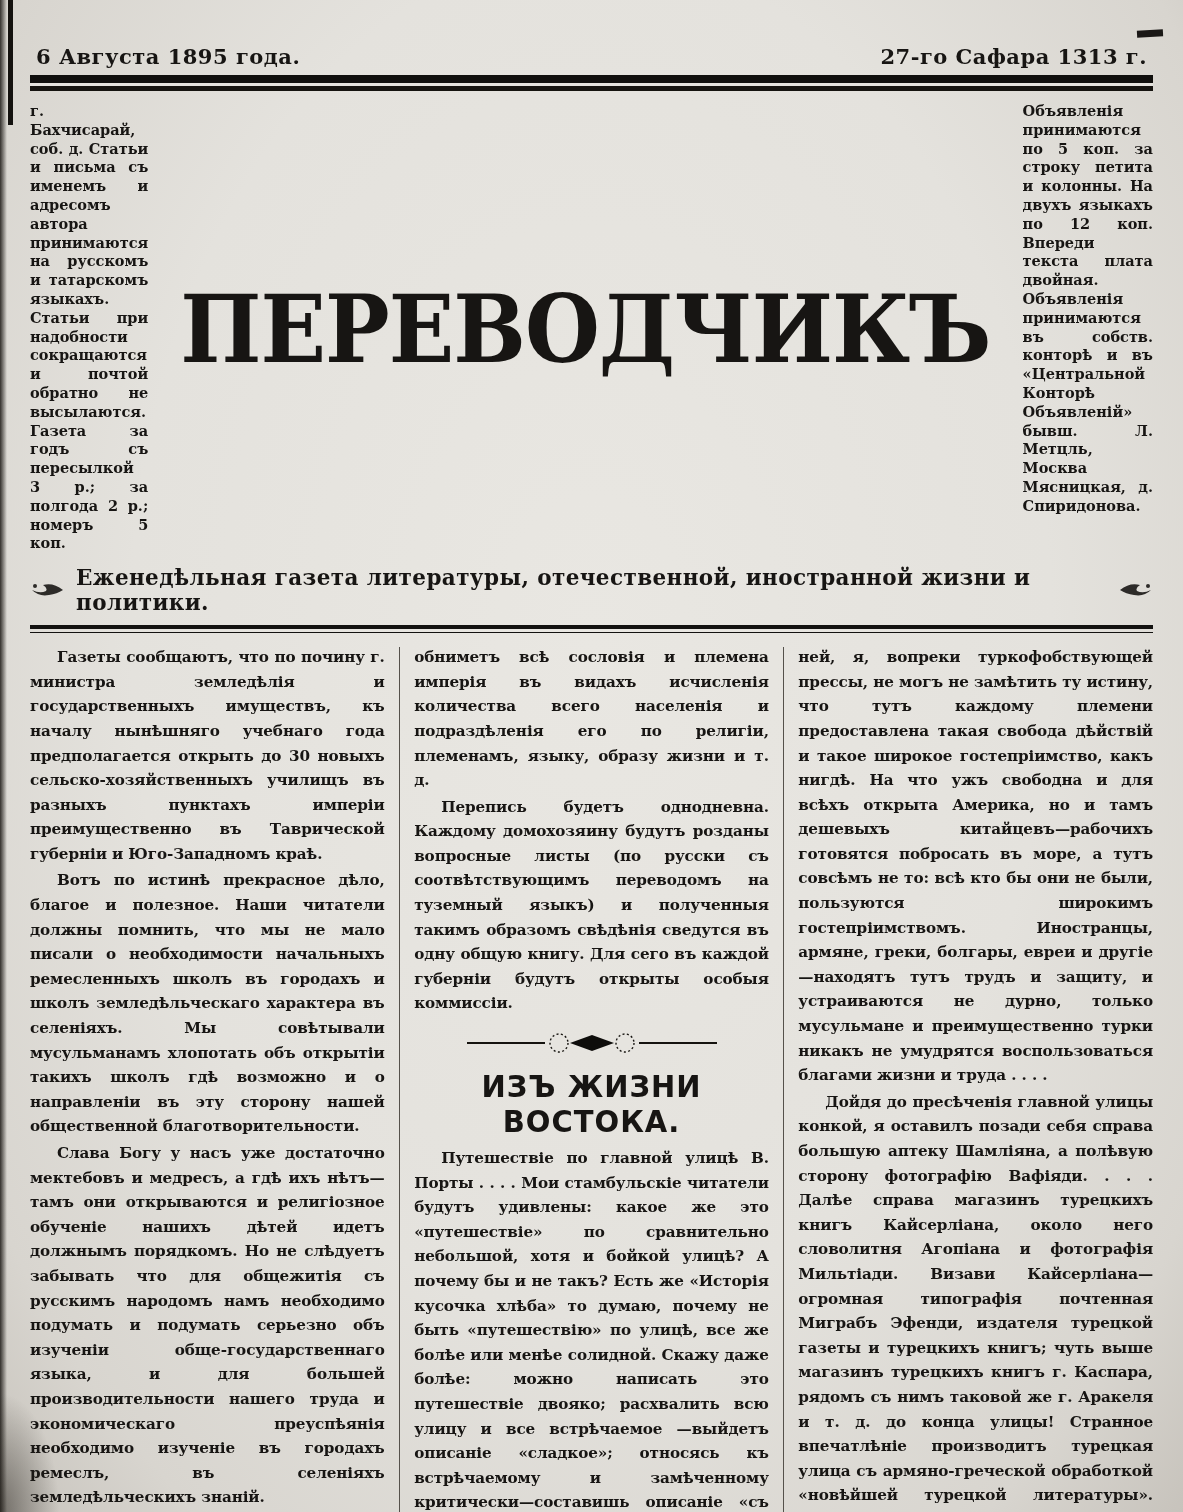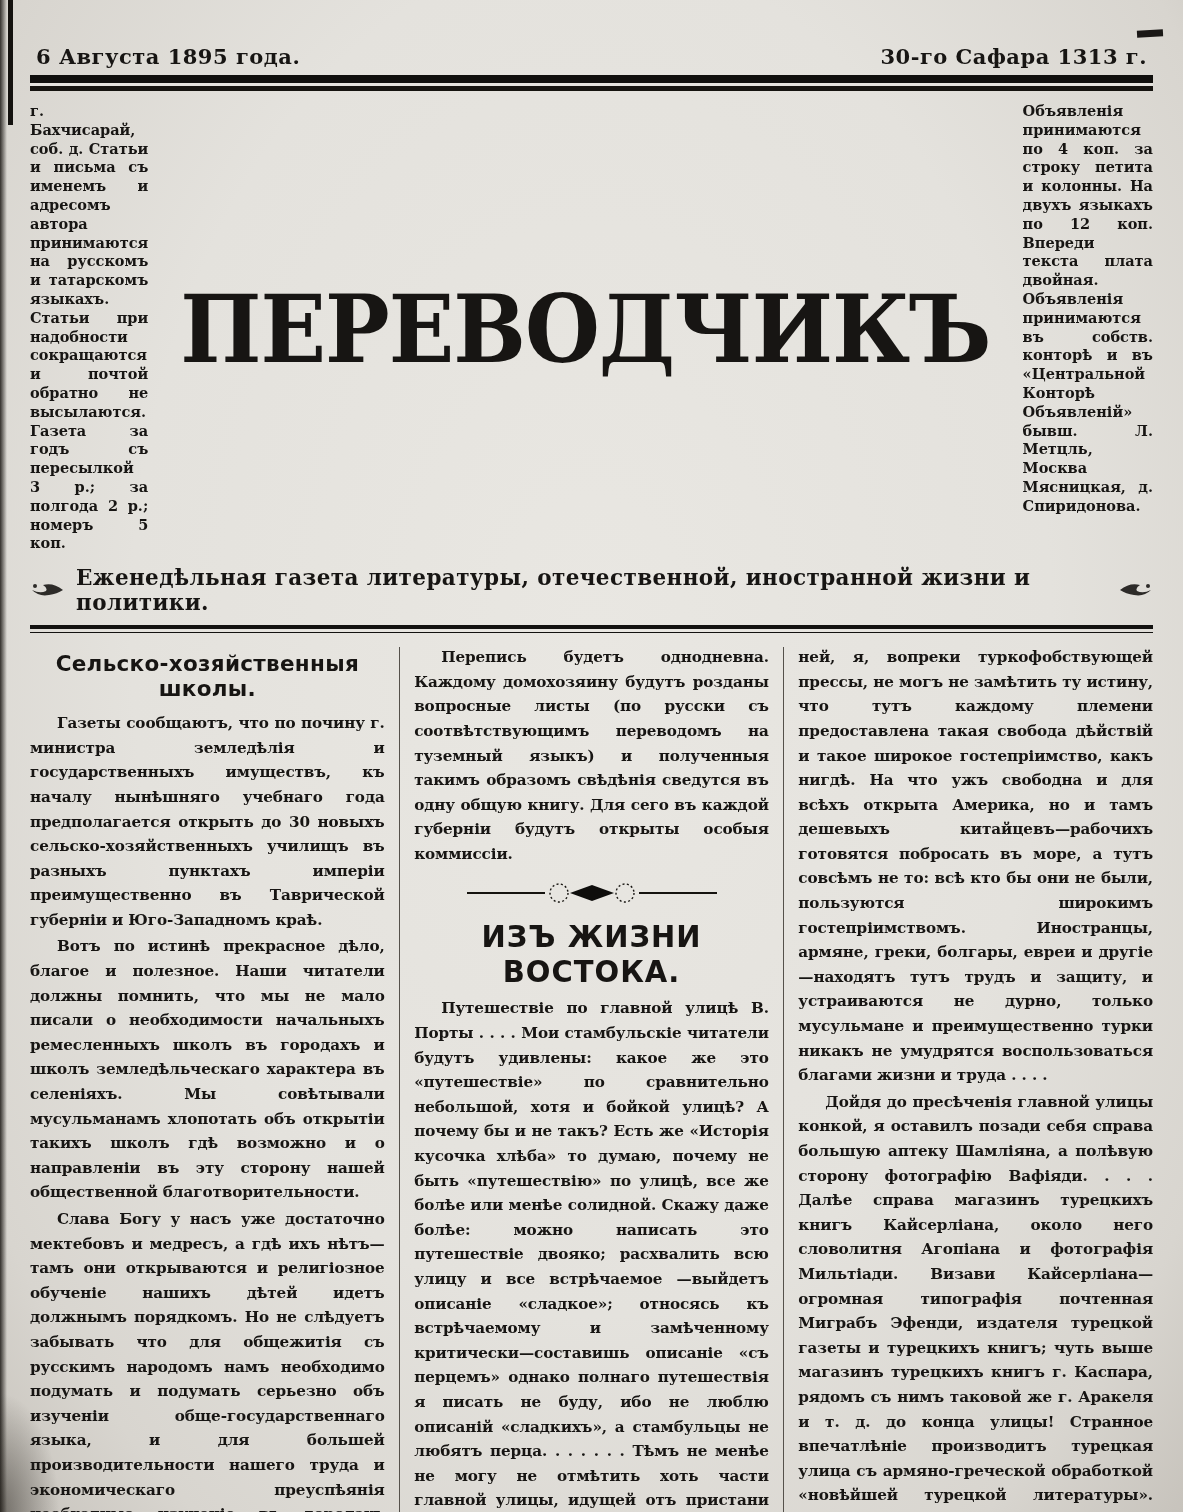--- a/index.html
+++ b/index.html
@@ -95,60 +95,60 @@
 
   <div class="scan-edge-left"></div>
   <div class="scan-mark-tl"></div>
   <div class="scan-mark-tr"></div>
   <div class="scan-smudge-bl"></div>
 
   <header class="masthead">
 
     <div class="dateline">
       <span class="d-left">6  Августа  1895  года.</span>
-      <span class="d-right">30-го Сафара 1313 г.</span>
+      <span class="d-right">27-го Сафара 1313 г.</span>
     </div>
 
     <div class="rule-heavy"></div>
 
     <div class="masthead-mid">
       <div class="notice left">г. Бахчисарай, соб. д. Статьи и письма съ именемъ и адресомъ автора принимаются на русскомъ и татарскомъ языкахъ. Статьи при надобности сокращаются и почтой обратно не высылаются. Газета за годъ съ пересылкой 3 р.; за полгода 2 р.; номеръ 5 коп.</div>
       <h1 class="paper-title">ПЕРЕВОДЧИКЪ</h1>
-      <div class="notice right">Объявленія принимаются по 4 коп. за строку петита и колонны. На двухъ языкахъ по 12 коп. Впереди текста плата двойная. Объявленія принимаются въ собств. конторѣ и въ «Центральной Конторѣ Объявленій» бывш. Л. Метцль, Москва Мясницкая, д. Спиридонова.</div>
+      <div class="notice right">Объявленія принимаются по 5 коп. за строку петита и колонны. На двухъ языкахъ по 12 коп. Впереди текста плата двойная. Объявленія принимаются въ собств. конторѣ и въ «Центральной Конторѣ Объявленій» бывш. Л. Метцль, Москва Мясницкая, д. Спиридонова.</div>
     </div>
 
     <div class="subtitle-row">
       <svg class="fleuron" width="34" height="22" viewBox="0 0 34 22">
         <path d="M33,11 q-10,-8 -20,-5 q5,3 3,6 q-6,3 -14,-1 q7,7 17,5 q8,-1 14,-5z" fill="#1a1816"></path>
         <circle cx="5" cy="7" r="2" fill="#1a1816"></circle>
       </svg>
       <span class="subtitle">Еженедѣльная газета литературы, отечественной, иностранной жизни и политики.</span>
       <svg class="fleuron" width="34" height="22" viewBox="0 0 34 22">
         <path d="M1,11 q10,-8 20,-5 q-5,3 -3,6 q6,3 14,-1 q-7,7 -17,5 q-8,-1 -14,-5z" fill="#1a1816"></path>
         <circle cx="29" cy="7" r="2" fill="#1a1816"></circle>
       </svg>
     </div>
 
     <div class="rule-double"></div>
   </header>
 
   <main class="columns">
 
     <section class="col">
-      <h2 class="sec-heading">Сельско-хозяйственныя школы.</h2>
       <p>Газеты сообщаютъ, что по почину г. министра земледѣлія и государственныхъ имуществъ, къ началу нынѣшняго учебнаго года предполагается открыть до 30 новыхъ сельско-хозяйственныхъ училищъ въ разныхъ пунктахъ имперіи преимущественно въ Таврической губерніи и Юго-Западномъ краѣ.</p>
       <p>Вотъ по истинѣ прекрасное дѣло, благое и полезное. Наши читатели должны помнить, что мы не мало писали о необходимости начальныхъ ремесленныхъ школъ въ городахъ и школъ земледѣльческаго характера въ селеніяхъ. Мы совѣтывали мусульманамъ хлопотать объ открытіи такихъ школъ гдѣ возможно и о направленіи въ эту сторону нашей общественной благотворительности.</p>
       <p>Слава Богу у насъ уже достаточно мектебовъ и медресъ, а гдѣ ихъ нѣтъ— тамъ они открываются и религіозное обученіе нашихъ дѣтей идетъ должнымъ порядкомъ. Но не слѣдуетъ забывать что для общежитія съ русскимъ народомъ намъ необходимо подумать и подумать серьезно объ изученіи обще-государственнаго языка, и для большей производительности нашего труда и экономическаго преуспѣянія необходимо изученіе въ городахъ ремеслъ, въ селеніяхъ земледѣльческихъ знаній.</p>
       <p>Для сего требуется, чтобы мы не только воспользовались открываемыми правительственными или земскими школами, но должны сами по мѣрѣ силъ заводить необходимыя учебныя учрежденія.</p>
 
     </section>
 
     <div class="colrule"></div>
 
     <section class="col">
+      <p class="noindent">обниметъ всѣ сословія и племена имперія въ видахъ исчисленія количества всего населенія и подраздѣленія его по религіи, племенамъ, языку, образу жизни и т. д.</p>
       <p>Перепись будетъ однодневна. Каждому домохозяину будутъ розданы вопросные листы (по русски съ соотвѣтствующимъ переводомъ на туземный языкъ) и полученныя такимъ образомъ свѣдѣнія сведутся въ одну общую книгу. Для сего въ каждой губерніи будутъ открыты особыя коммиссіи.</p>
 
       <div class="ornament-divider">
         <svg width="250" height="26" viewBox="0 0 250 26">
           <line x1="0" y1="13" x2="78" y2="13" stroke="#15130f" stroke-width="2"></line>
           <circle cx="92" cy="13" r="9" fill="none" stroke="#15130f" stroke-width="1.4" stroke-dasharray="2,2.4"></circle>
           <polygon points="103,13 125,5 147,13 125,21" fill="#0e0d0b"></polygon>
           <circle cx="158" cy="13" r="9" fill="none" stroke="#15130f" stroke-width="1.4" stroke-dasharray="2,2.4"></circle>
           <line x1="172" y1="13" x2="250" y2="13" stroke="#15130f" stroke-width="2"></line>
         </svg>

